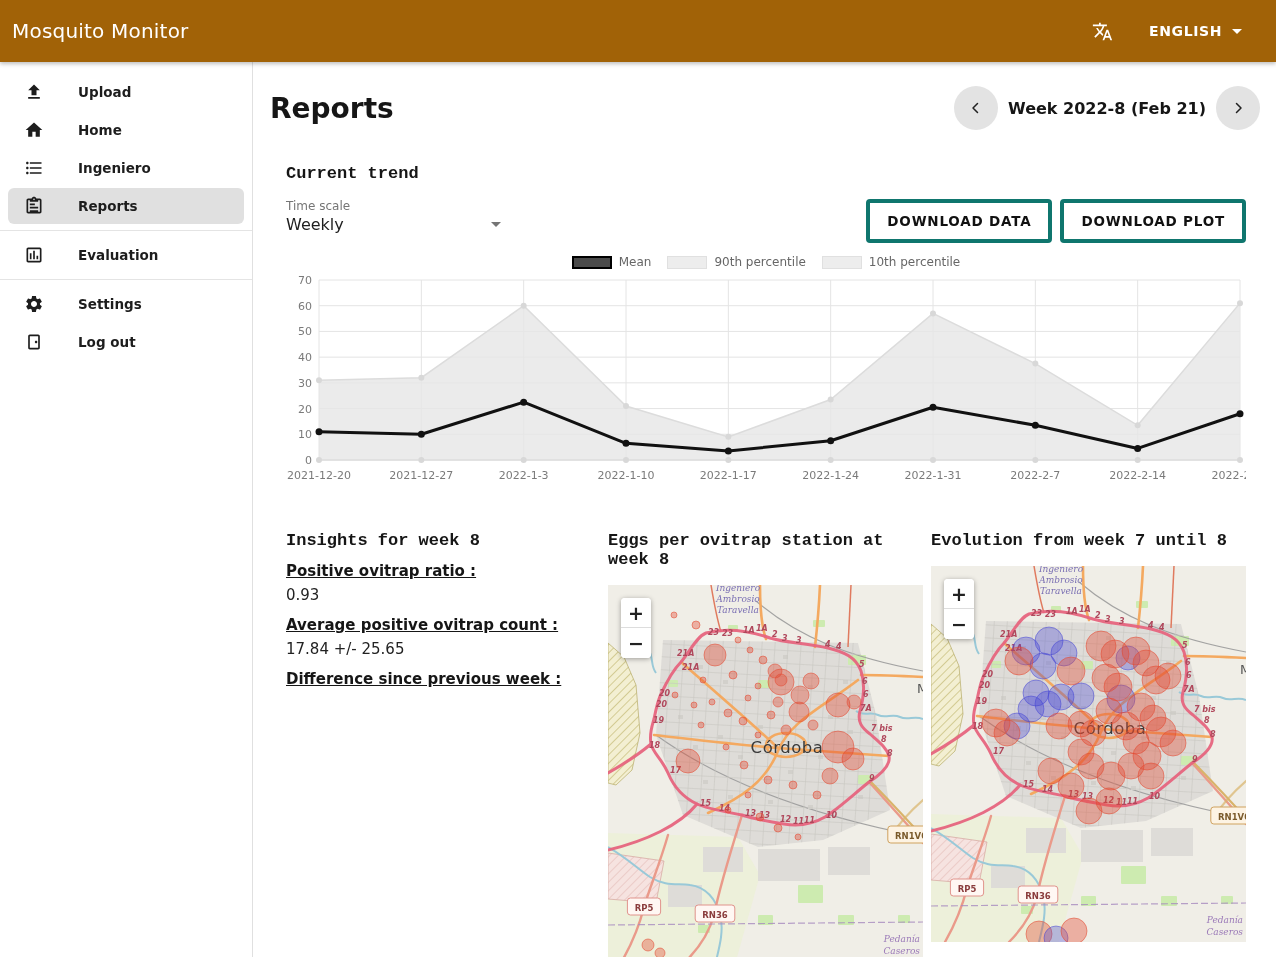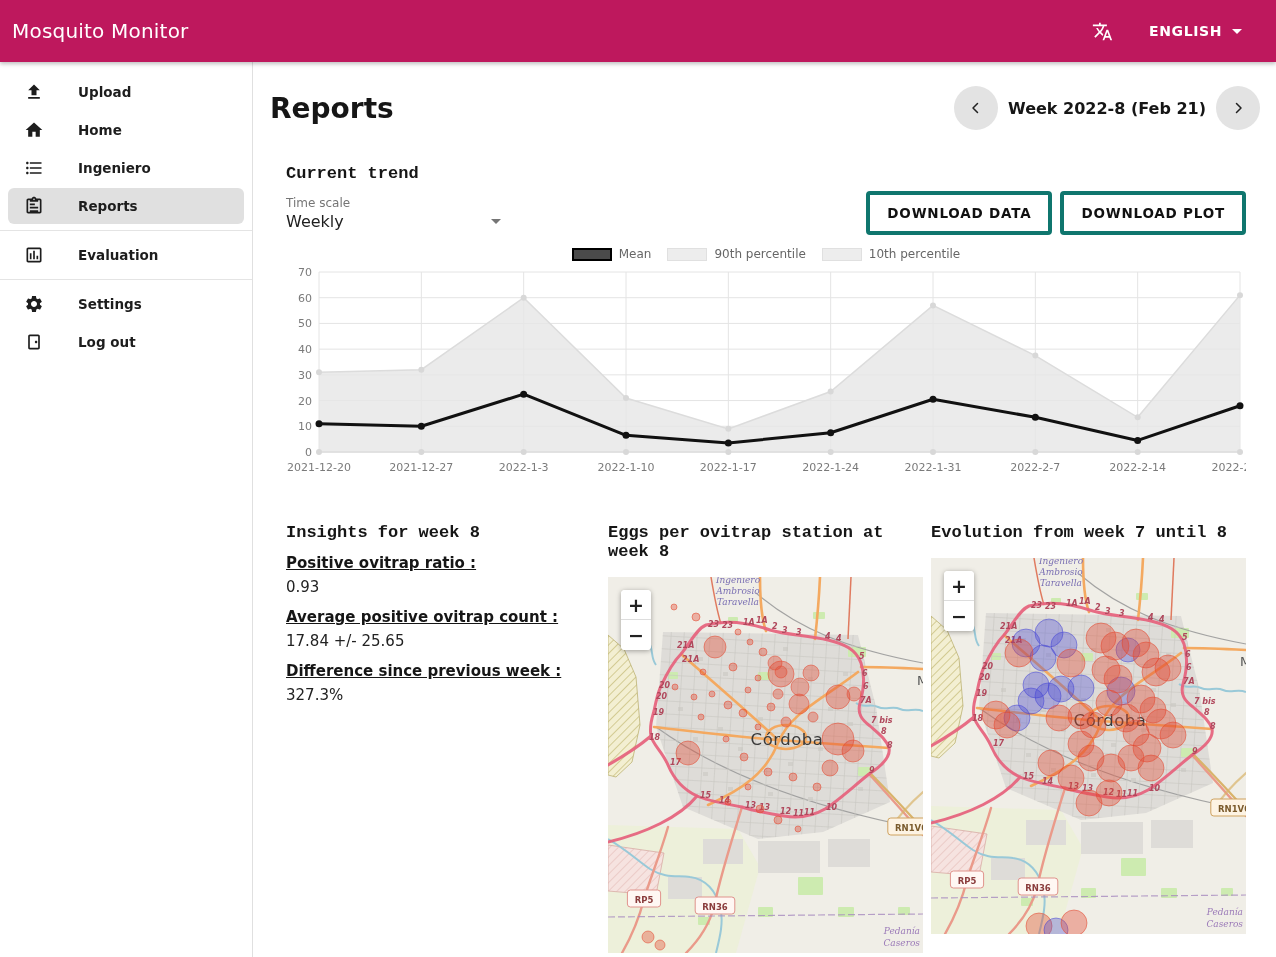--- a/index.html
+++ b/index.html
@@ -2,21 +2,21 @@
 <html><head>
 <meta charset="utf-8">
 <style>
   * { box-sizing: border-box; }
   html,body { margin:0; padding:0; }
   body {
     width:1276px; height:957px; overflow:hidden; background:#fff;
     font-family:"DejaVu Sans","Liberation Sans",sans-serif; color:#1d1d1d;
   }
   
-  .topbar{height:62px;background:#be185d;display:flex;align-items:center;
+  .topbar{height:62px;background:#a16207;display:flex;align-items:center;
     padding:0 34px 0 12px;color:#fff;box-shadow:0 2px 4px rgba(0,0,0,.25);position:relative;z-index:5;}
   .topbar .title{font-size:20px;font-weight:400;letter-spacing:.2px;}
   .lang{margin-left:auto;display:flex;align-items:center;gap:8px;cursor:pointer;}
   .lang svg{width:21px;height:21px;fill:#fff;}
   .lang .txt{font-size:14px;font-weight:700;letter-spacing:.6px;margin-left:28px;}
   .caret{width:0;height:0;border-left:5px solid transparent;border-right:5px solid transparent;
     border-top:5px solid #fff;margin-left:2px;}
   
   .shell{display:flex;height:895px;}
   .sidebar{width:253px;flex:none;border-right:1px solid #e0e0e0;
@@ -32,21 +32,21 @@
   .hdr-row{display:flex;align-items:center;margin:24px 16px 0 17px;}
   .hdr-row h1{font-size:28px;font-weight:700;margin:0;color:#161616;}
   .weeknav{margin-left:auto;display:flex;align-items:center;gap:10px;}
   .circle-btn{width:44px;height:44px;border-radius:50%;background:#e3e3e3;border:none;
     display:grid;place-items:center;cursor:pointer;padding:0;}
   .circle-btn svg{width:18px;height:18px;stroke:#222;stroke-width:2;fill:none;
     stroke-linecap:round;stroke-linejoin:round;}
   .weeklabel{font-size:16px;font-weight:700;color:#161616;}
   .section{margin:34px 30px 0 33px;}
   .sec-title{font-size:17px;font-weight:700;color:#161616;font-family:Liberation Mono, monospace;}
-  .controls{display:flex;align-items:center;justify-content:space-between;margin-top:8px;}
+  .controls{display:flex;align-items:flex-start;justify-content:space-between;margin-top:16px;}
   .select{width:215px;cursor:pointer;}
   .select .slabel{font-size:12px;color:#757575;}
   .select .srow{display:flex;align-items:center;margin-top:2px;}
   .select .sval{font-size:16px;color:#1d1d1d;}
   .select .scaret{margin-left:auto;width:0;height:0;border-left:5px solid transparent;
     border-right:5px solid transparent;border-top:5px solid #757575;}
   .btns{display:flex;gap:8px;}
   .obtn{background:#fff;border:4px solid #0f766e;border-radius:4px;padding:10px 17px;
     font-size:13.5px;font-weight:700;letter-spacing:.8px;color:#111;cursor:pointer;
     font-family:inherit;}
@@ -284,21 +284,20 @@
     </section>
 
     <section class="bottom">
       <div class="insights">
         <div class="sec-title">Insights for week 8</div>
         <div class="ins-label">Positive ovitrap ratio :</div>
         <div class="ins-value">0.93</div>
         <div class="ins-label">Average positive ovitrap count :</div>
         <div class="ins-value">17.84 +/- 25.65</div>
         <div class="ins-label">Difference since previous week :</div>
-        <div class="ins-value">327.3%</div>
       </div>
 
       <div class="mapcol">
         <span class="sec-title">Eggs per ovitrap station at week 8</span>
         <div class="mapframe" id="map0">
             <svg width="315" height="376" viewBox="0 0 315 376" class="base">
   <defs>
     <clipPath id="m0u">
                   <path d="M55,55 L250,58 L268,130 L282,225 L215,255 L150,262 L75,230 L48,150 Z"></path>
                 </clipPath>

